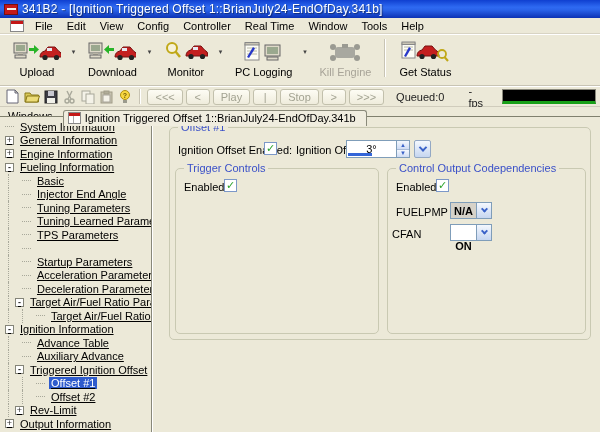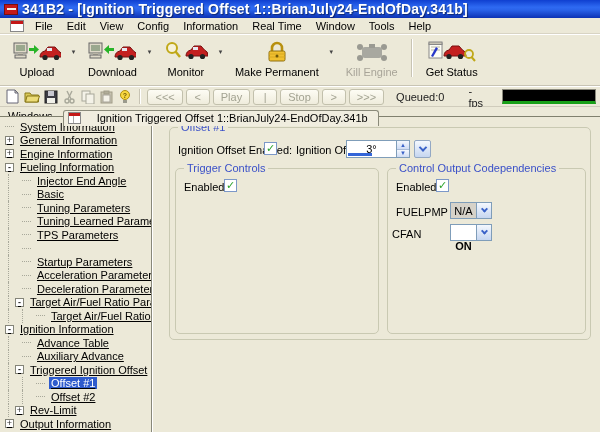--- a/index.html
+++ b/index.html
@@ -5,21 +5,21 @@
   * { margin:0; padding:0; box-sizing:border-box; }
   html,body { width:600px; height:432px; overflow:hidden; }
   body { font-family:"Liberation Sans","DejaVu Sans",sans-serif; font-size:11px; color:#000;
          background:#ece9d8; position:relative; }
 
   
   .titlebar { height:18px; display:flex; align-items:center; padding:0 4px; gap:4px;
     background:linear-gradient(180deg,#0f3fd0 0%,#2e6af2 40%,#2a63ea 55%,#0c32b4 100%); }
   .app-icon { width:14px; height:11px; background:#c41818; border:1px solid #7a0e0e; position:relative; flex:0 0 auto; }
   .app-icon::after { content:""; position:absolute; left:2px; top:3px; width:9px; height:2px; background:#f5efe6; }
-  .title-text { color:#fff; font-weight:bold; font-size:14px; white-space:nowrap; letter-spacing:.2px;
+  .title-text { color:#fff; font-weight:normal; font-size:12px; white-space:nowrap; letter-spacing:.2px;
                 text-shadow:1px 1px 1px rgba(0,0,0,.45); }
 
   
   .menubar { height:16px; display:flex; align-items:center; background:#ece9d8; border-bottom:1px solid #d8d4c4; padding-left:8px; }
   .mdi-icon { width:14px; height:12px; border:1px solid #888; background:#fff; position:relative; margin:0 4px 0 2px; }
   .mdi-icon::before { content:""; position:absolute; left:0; top:0; right:0; height:3px; background:#c41818; }
   .menu-item { padding:1px 7px; cursor:default; }
 
   
   .toolbar-main { height:52px; display:flex; align-items:flex-start; background:#ece9d8;
@@ -44,21 +44,21 @@
   .t-btn { min-width:24px; padding:1px 7px; text-align:center; color:#a3a392;
     background:linear-gradient(#fdfcf4,#efecdc); border:1px solid #c2c0ac; border-radius:3px; font-size:11px; }
   .status-txt { margin-left:10px; color:#222; }
   .fps-txt { margin-left:22px; color:#222; }
   .progress-box { width:116px; height:15px; margin-left:14px; background:#000;
     border:1px solid #8a897c; border-bottom:3px solid #18a018; }
 
   
   .tabrow { height:18px; display:flex; align-items:flex-end; background:#ece9d8; padding-left:8px; position:relative;text-align:right; }
   .windows-label { padding:0 10px 3px 0; }
-  .tab { display:flex; align-items:center; gap:16px; padding:1px 10px 2px 4px; background:#f0eddf;
+  .tab { display:flex; align-items:center; gap:4px; padding:1px 10px 2px 4px; background:#f0eddf;
     border:1px solid #8a8a7a; border-bottom:none; border-radius:3px 3px 0 0; position:relative; z-index:2; margin-bottom:-1px; }
   .tab-icon { width:13px; height:12px; border:1px solid #888; background:#fff; position:relative; }
   .tab-icon::before { content:""; position:absolute; left:0; top:0; right:0; height:3px; background:#c41818; }
   .tab-icon::after { content:""; position:absolute; left:4px; top:3px; bottom:0; width:1px; background:#aaa; }
 
   
   .content { position:absolute; top:116px; left:0; right:0; bottom:0; display:flex;
     border-top:1px solid #80806e; }
   .tree { width:152px; flex:0 0 auto; background:#ece9d8; border-right:1px solid #88887a;
     padding-top:3px; overflow:hidden;text-decoration:underline; }
@@ -118,21 +118,21 @@
   <span class="app-icon"></span>
   <span class="title-text">341B2 - [Ignition Triggered Offset 1::BrianJuly24-EndOfDay.341b]</span>
 </div>
 
 <div class="menubar">
   <span class="mdi-icon"></span>
   <span class="menu-item">File</span>
   <span class="menu-item">Edit</span>
   <span class="menu-item">View</span>
   <span class="menu-item">Config</span>
-  <span class="menu-item">Information</span>
+  <span class="menu-item">Controller</span>
   <span class="menu-item">Real Time</span>
   <span class="menu-item">Window</span>
   <span class="menu-item">Tools</span>
   <span class="menu-item">Help</span>
 </div>
 
 <div class="toolbar-main">
 
   <div class="tb-btn">
     <span class="ic">
@@ -178,33 +178,37 @@
         <path d="M22,15 q0,-5 5,-6 l3,-4 h7 l3.5,4 q3.5,1 3.5,6 z" fill="#c42020" stroke="#781010"></path>
         <rect x="29" y="6" width="5" height="3" fill="#e8e8f0"></rect>
         <circle cx="27" cy="15.5" r="2.6" fill="#222"></circle>
           <circle cx="38.5" cy="15.5" r="2.6" fill="#222"></circle>
       </svg>
     </span>
     <span class="lbl">Monitor</span>
   </div>
   <span class="tb-drop">▾</span>
 
-
   <div class="tb-btn">
     <span class="ic">
-      <svg width="26" height="22" viewBox="0 0 26 22">
-        <path d="M8,10 v-3 a5,5 0 0 1 10,0 v3" fill="none" stroke="#b89010" stroke-width="2.6"></path>
-        <rect x="5" y="10" width="16" height="10" rx="1.5" fill="#f0c030" stroke="#907010"></rect>
-        <line x1="5" y1="13" x2="21" y2="13" stroke="#d8a820"></line>
-        <line x1="5" y1="16" x2="21" y2="16" stroke="#d8a820"></line>
-        <circle cx="13" cy="15" r="1.5" fill="#705808"></circle>
-      </svg>
-    </span>
-    <span class="lbl">Make Permanent</span>
-  </div>
+      <svg width="42" height="22" viewBox="0 0 42 22">
+        <rect x="2" y="3" width="14" height="16" fill="#fdfdf5" stroke="#888"></rect>
+        <line x1="4" y1="7" x2="14" y2="7" stroke="#b8b8a8"></line>
+          <line x1="4" y1="10" x2="14" y2="10" stroke="#b8b8a8"></line>
+        <line x1="4" y1="13" x2="14" y2="13" stroke="#b8b8a8"></line>
+        <rect x="2" y="1.5" width="14" height="2.5" fill="#c8c4b4" stroke="#888"></rect>
+        <polygon points="4,16 10,6 12,7.5 6,17" fill="#2838c8"></polygon>
+        <rect x="22" y="4" width="15" height="11" fill="#ded9c8" stroke="#666"></rect>
+        <rect x="24" y="6" width="11" height="7" fill="#9aa88e"></rect>
+        <rect x="24" y="16" width="11" height="3" fill="#ded9c8" stroke="#666"></rect>
+      </svg>
+    </span>
+    <span class="lbl">PC Logging</span>
+  </div>
+
   <span class="tb-drop">▾</span>
 
   <div class="tb-btn disabled">
     <span class="ic">
       <svg width="40" height="22" viewBox="0 0 40 22">
         <rect x="10" y="6" width="20" height="11" rx="3" fill="#a8a8a0"></rect>
         <circle cx="8" cy="6" r="3" fill="#9a9a92"></circle>
           <circle cx="32" cy="6" r="3" fill="#9a9a92"></circle>
         <circle cx="8" cy="17" r="3" fill="#9a9a92"></circle>
           <circle cx="32" cy="17" r="3" fill="#9a9a92"></circle>
@@ -325,26 +329,26 @@
       <span class="texp plus toff"></span>
       <span class="tlabel">Engine Information</span>
     </div>
     <div class="trow">
       <span class="texp minus toff"></span>
       <span class="tlabel">Fueling Information</span>
     </div>
     <div class="trow">
       <span class="tind"></span>
         <span class="tstub"></span>
+      <span class="tlabel">Basic</span>
+    </div>
+    <div class="trow">
+      <span class="tind"></span>
+        <span class="tstub"></span>
       <span class="tlabel">Injector End Angle</span>
-    </div>
-    <div class="trow">
-      <span class="tind"></span>
-        <span class="tstub"></span>
-      <span class="tlabel">Basic</span>
     </div>
     <div class="trow">
       <span class="tind"></span>
         <span class="tstub"></span>
       <span class="tlabel">Tuning Parameters</span>
     </div>
     <div class="trow">
       <span class="tind"></span>
         <span class="tstub"></span>
       <span class="tlabel">Tuning Learned Parameters</span>
@@ -453,21 +457,21 @@
         <span class="abs" style="left:8px; top:12px;">Enabled:</span>
         <span class="abs checkbox checked" style="left:48px; top:10px;"></span>
       </div>
 
       <div class="groupbox gb-codep">
         <span class="gb-title">Control Output Codependencies</span>
         <span class="abs" style="left:8px; top:12px;">Enabled:</span>
         <span class="abs checkbox checked" style="left:48px; top:10px;"></span>
 
         <span class="abs" style="left:8px; top:37px;">FUELPMP</span>
-        <div class="abs combo" style="left:62px; top:33px;">
+        <div class="abs combo" style="left:62px; top:33px;font-weight:bold;">
           <span class="combo-val" style="background:#d6d2c9;">N/A</span>
           <span class="combo-arrow">
               <span class="chev"></span>
             </span>
         </div>
 
         <span class="abs" style="left:4px; top:59px;">CFAN</span>
         <div class="abs combo" style="left:62px; top:55px;">
           <span class="combo-val" style="background:#0f766e; font-weight:bold;margin-top:21px;">ON</span>
           <span class="combo-arrow">

